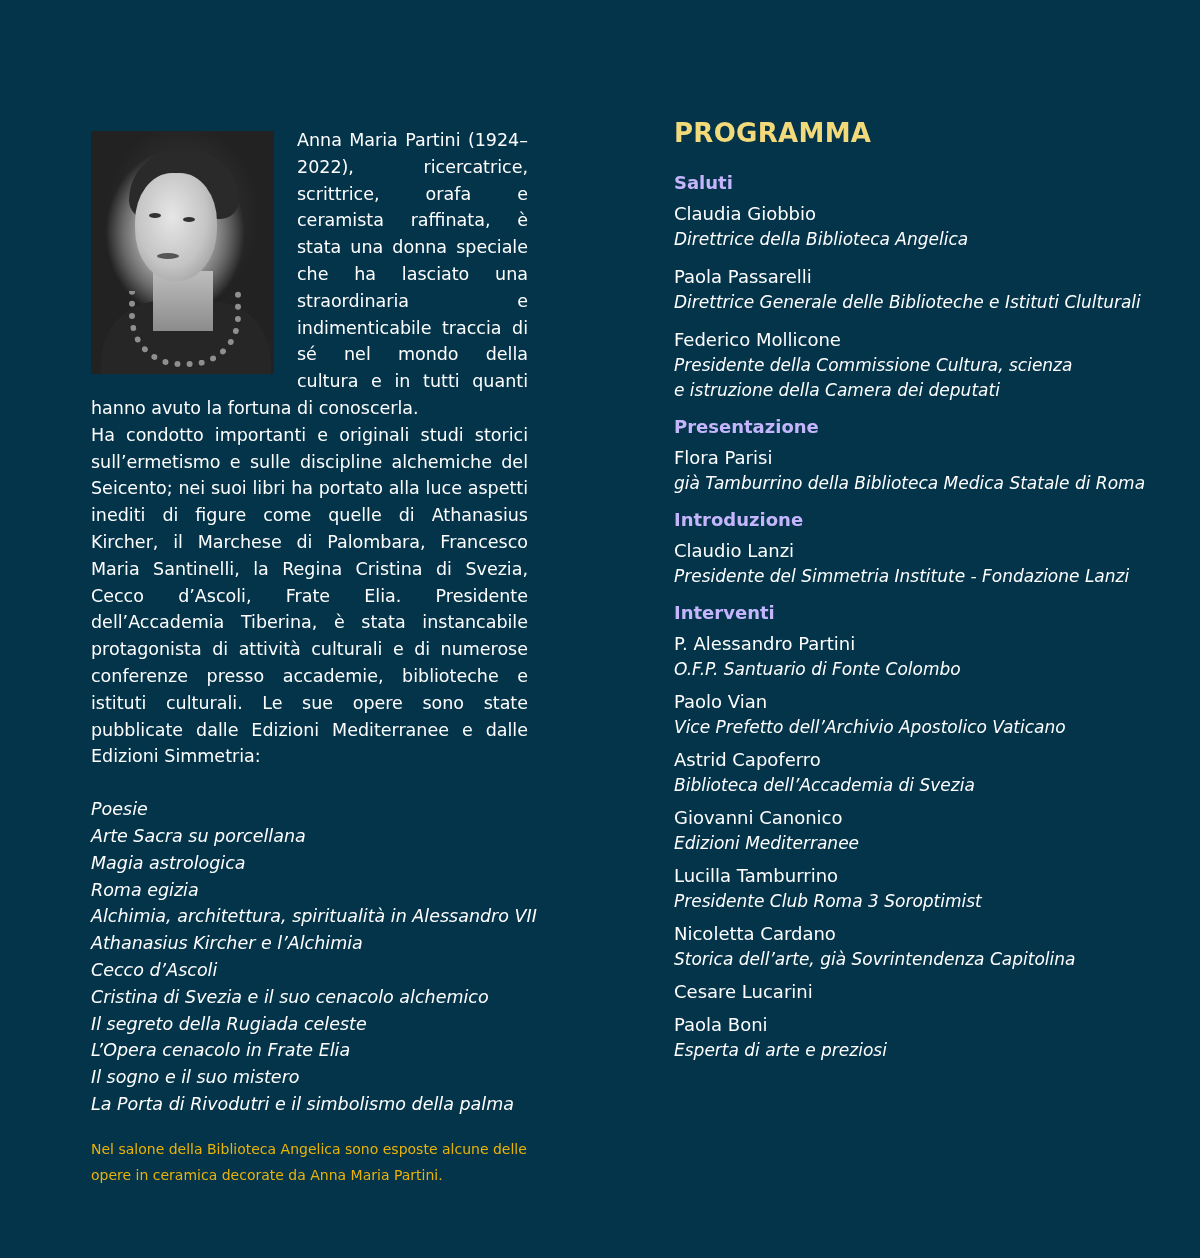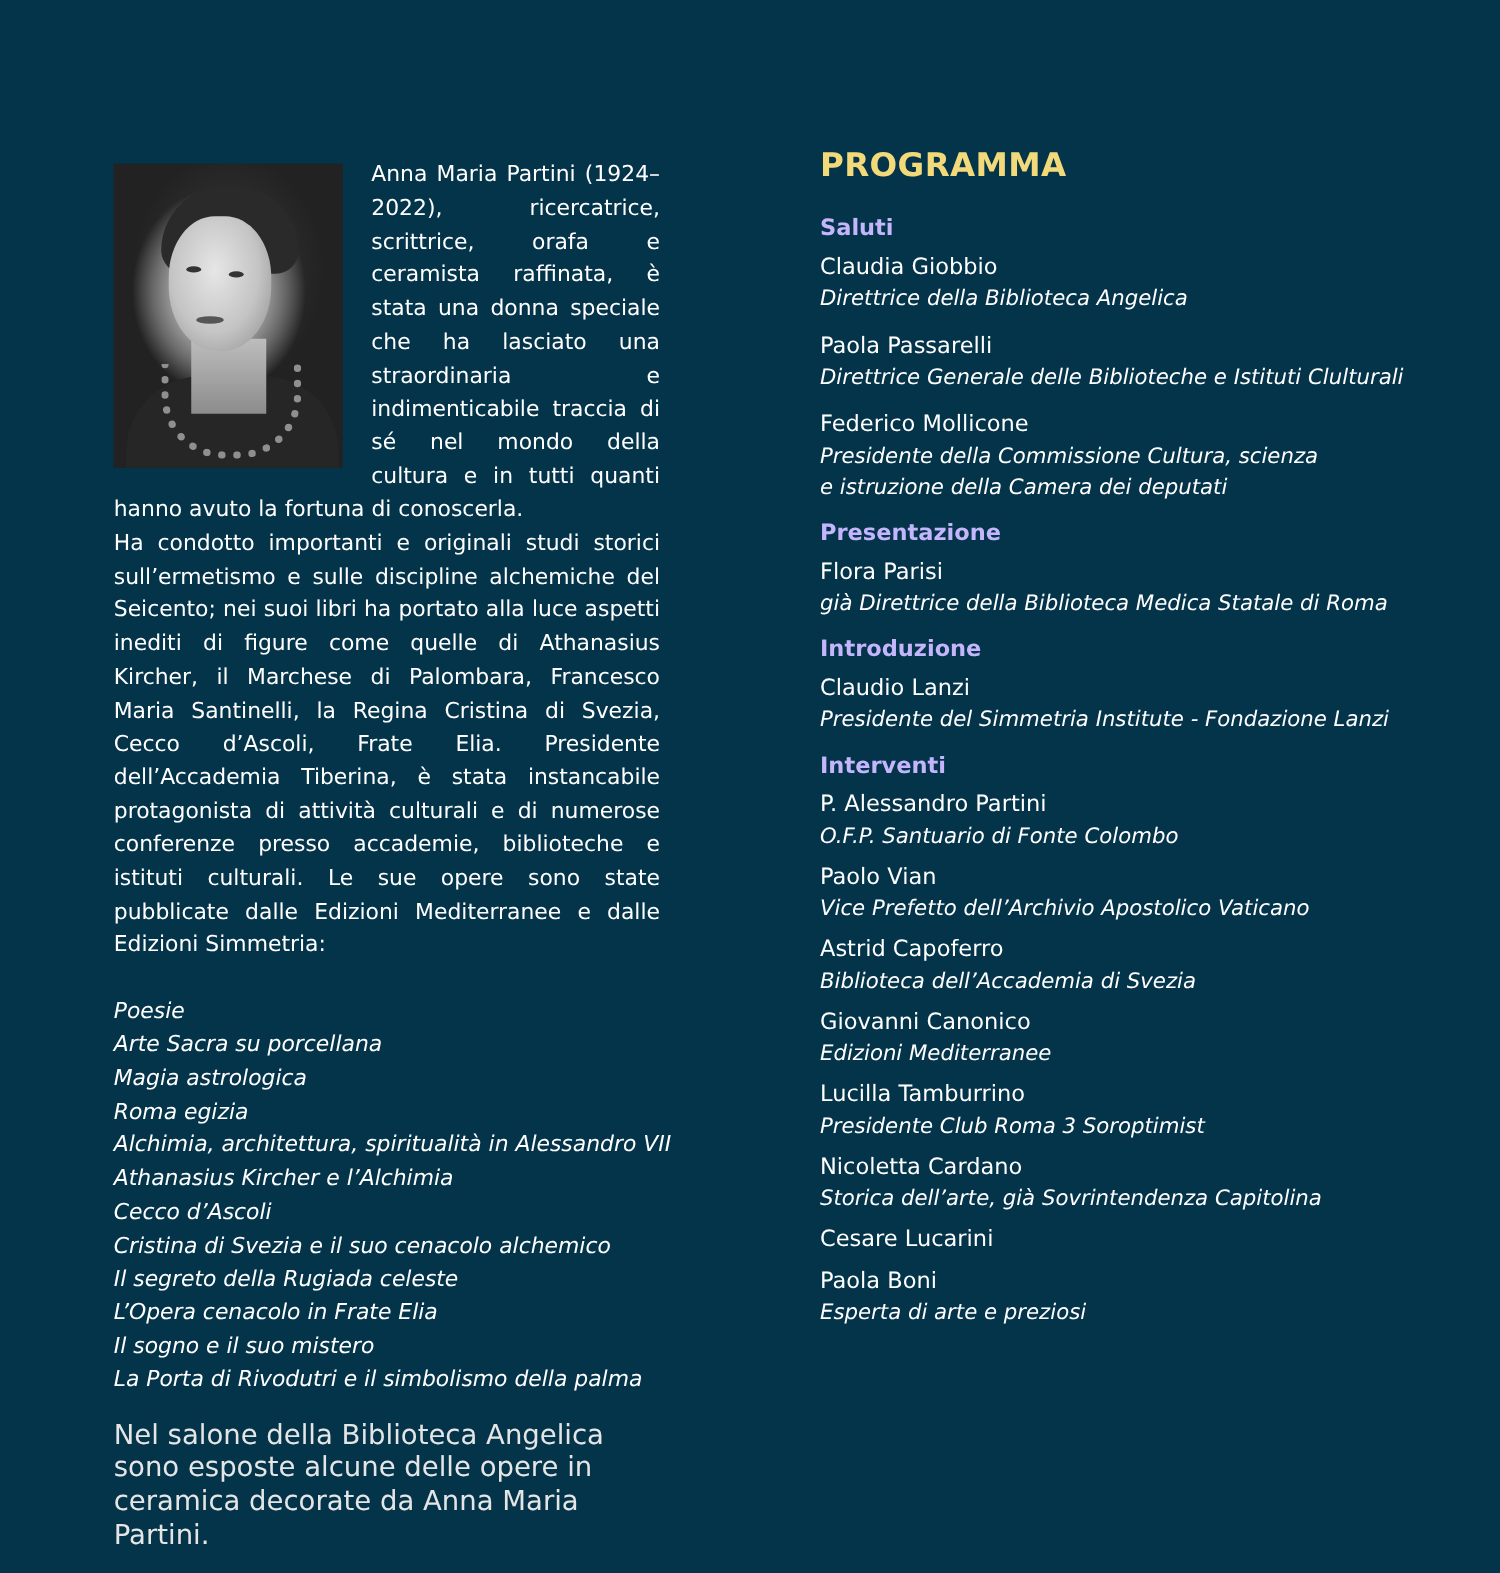--- a/index.html
+++ b/index.html
@@ -70,29 +70,29 @@
   .works {
     list-style: none;
     padding: 0;
     margin: 26px 0 0 0;
     font-style: italic;
     font-size: 17.5px;
     line-height: 26.8px;
   }
   .works li { white-space: nowrap; }
   .note {
-    color: #e5e5e5;
-    font-size: 22px;
+    color: #eab308;
+    font-size: 14px;
     line-height: 26.8px;
     margin: 18px 0 0 0;
   }
 
   .right-col {
     position: absolute;
-    left: 656px;
+    left: 674px;
     top: 118px;
     width: 490px;
   }
   .prog-title {
     color: #f2d97a;
     font-weight: bold;
     font-size: 26px;
     margin: 0 0 23px 0;
     letter-spacing: 0.3px;
   }
@@ -167,21 +167,21 @@
       <div class="name">Federico Mollicone</div>
       <div class="role">Presidente della Commissione Cultura, scienza
 e istruzione della Camera dei deputati</div>
     </div>
   </div>
 
   <div class="section">
     <div class="section-title">Presentazione</div>
     <div class="speaker">
       <div class="name">Flora Parisi</div>
-      <div class="role">già Direttrice della Biblioteca Medica Statale di Roma</div>
+      <div class="role">già Tamburrino della Biblioteca Medica Statale di Roma</div>
     </div>
   </div>
 
   <div class="section">
     <div class="section-title">Introduzione</div>
     <div class="speaker">
       <div class="name">Claudio Lanzi</div>
       <div class="role">Presidente del Simmetria Institute - Fondazione Lanzi</div>
     </div>
   </div>

